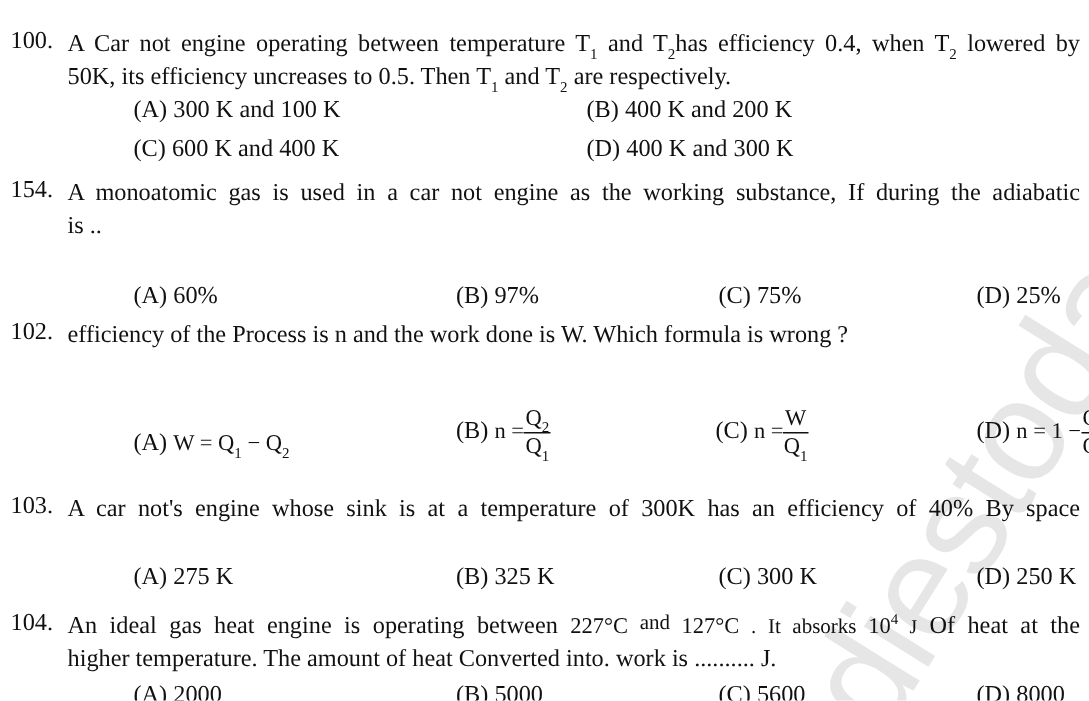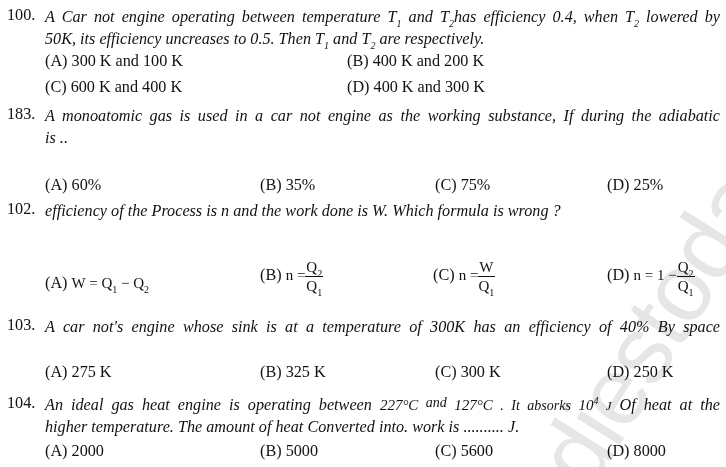--- a/index.html
+++ b/index.html
@@ -8,30 +8,30 @@
     font-family: "Liberation Serif", "DejaVu Serif", serif;
     color: #111111; font-size: 16.2px;
   }
   .watermark {
     position: absolute; left: 330px; top: 225px;
     font-family: "Liberation Sans", "DejaVu Sans", sans-serif;
     font-size: 96px; color: #e6e6e6; white-space: nowrap;
     transform: rotate(-58deg); transform-origin: center center;
     z-index: 0; pointer-events: none; letter-spacing: -2px;
   }
-  .page { position: absolute; left: 0; top: 0; width: 726px; height: 441px; z-index: 1; }
+  .page { position: absolute; left: 0; top: 12px; width: 726px; height: 441px; z-index: 1; }
   .q { position: absolute; left: 0; width: 726px; }
   .qnum { position: absolute; left: 7px; top: 0; }
   .qtext { position: absolute; left: 45px; width: 675px; line-height: 22px; text-align: justify; text-align-last: left; }
-  .line { display: block; white-space: nowrap; height: 22px; font-style: italic; }
+  .line { display: block; white-space: nowrap; height: 22px; }
   .just { text-align: justify; text-align-last: justify; white-space: normal; }
   sub, sup { font-size: 10px; line-height: 0; }
   sub { vertical-align: -5px; }
   sup { vertical-align: 6px; }
-  .opt { position: absolute; white-space: nowrap; }
+  .opt { position: absolute; white-space: nowrap; margin-left: 44px; }
   .frac { display: inline-block; vertical-align: middle; text-align: center; font-size: 15px; }
   .frac .num { display: block; border-bottom: 1px solid #111; padding: 0 1px; line-height: 18px; }
   .frac .den { display: block; line-height: 18px; }
   .math { font-size: 15px; }
 </style>
 </head>
 <body>
 
 <div class="watermark">studiestoday.com</div>
 
@@ -43,27 +43,27 @@
       <span class="line just"><span>A Car not engine operating between temperature T</span><sub>1</sub><span> and T</span><sub>2</sub><span>has efficiency 0.4, when T</span><sub>2</sub><span> lowered by</span></span>
       <span class="line"><span>50K, its efficiency uncreases to 0.5. Then T</span><sub>1</sub><span> and T</span><sub>2</sub><span> are respectively.</span></span>
     </div>
     <div class="opt" style="left:45px; top:46px;"><span>(A)</span> <span>300 K and 100 K</span></div>
     <div class="opt" style="left:347px; top:46px;"><span>(B)</span> <span>400 K and 200 K</span></div>
     <div class="opt" style="left:45px; top:72px;"><span>(C)</span> <span>600 K and 400 K</span></div>
     <div class="opt" style="left:347px; top:72px;"><span>(D)</span> <span>400 K and 300 K</span></div>
   </div>
 
   <div class="q" style="top:105px;">
-    <span class="qnum">183.</span>
+    <span class="qnum">154.</span>
     <div class="qtext" style="top:0;">
       <span class="line just"><span>A monoatomic gas is used in a car not engine as the working substance, If during the adiabatic</span></span>
       <span class="line"><span>is ..</span></span>
     </div>
     <div class="opt" style="left:45px; top:71px;"><span>(A)</span> <span>60%</span></div>
-    <div class="opt" style="left:260px; top:71px;"><span>(B)</span> <span>35%</span></div>
+    <div class="opt" style="left:260px; top:71px;"><span>(B)</span> <span>97%</span></div>
     <div class="opt" style="left:435px; top:71px;text-align:right;"><span>(C)</span> <span>75%</span></div>
     <div class="opt" style="left:607px; top:71px;"><span>(D)</span> <span>25%</span></div>
   </div>
 
   <div class="q" style="top:200px;">
     <span class="qnum">102.</span>
     <div class="qtext" style="top:0;">
       <span class="line"><span>efficiency of the Process is n and the work done is W. Which formula is wrong ?</span></span>
     </div>
     <div class="opt" style="left:45px; top:74px;">

